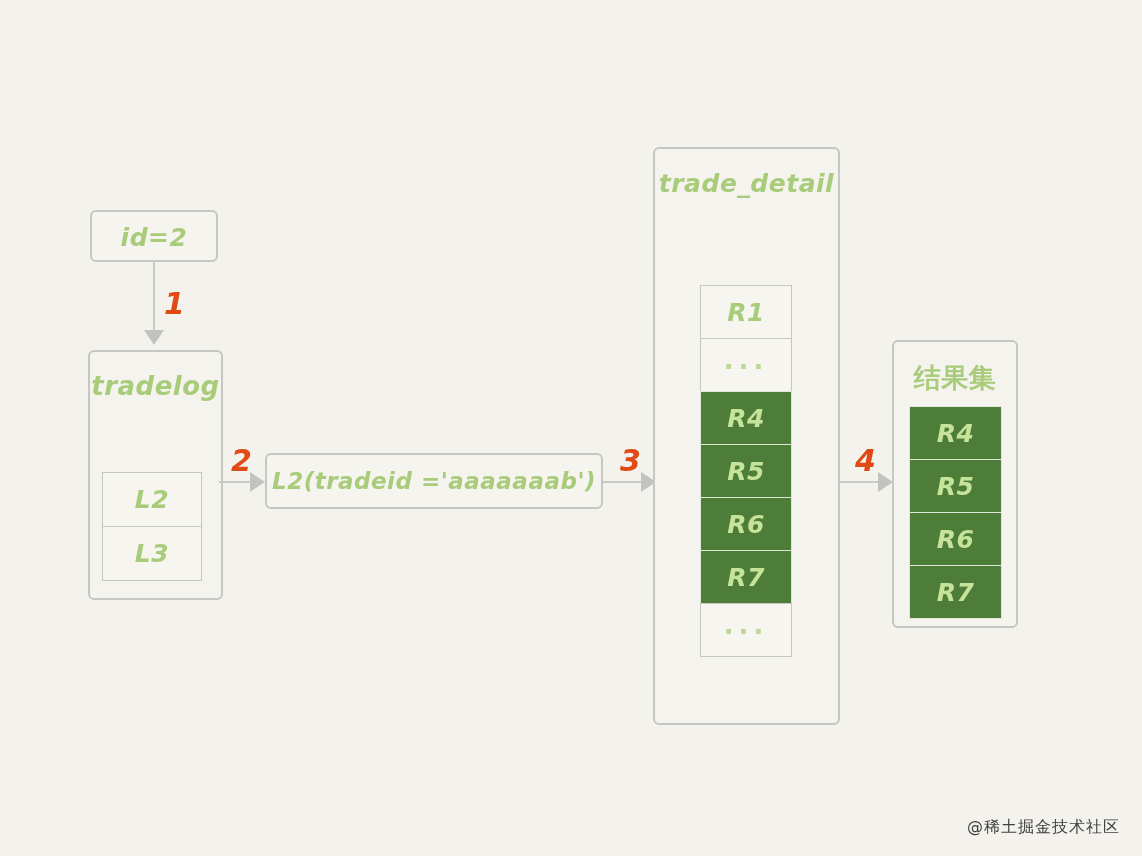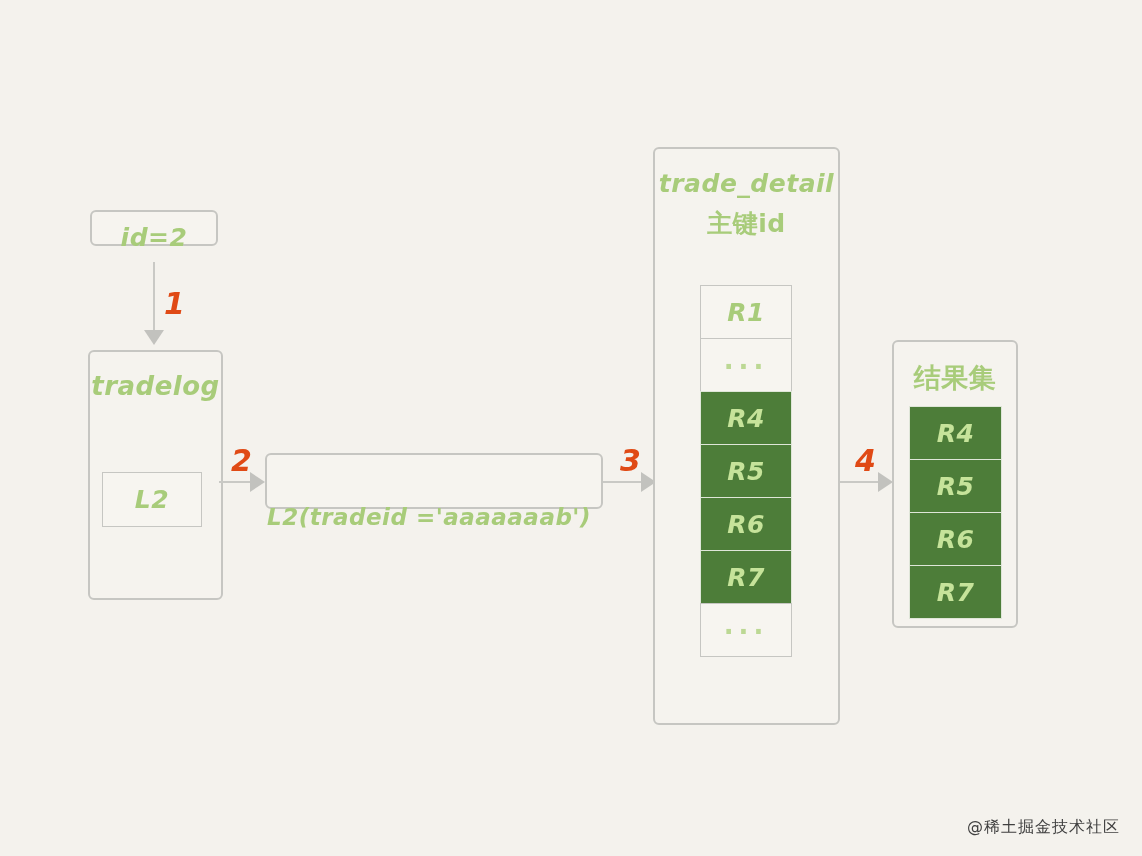--- a/index.html
+++ b/index.html
@@ -118,51 +118,53 @@
     font-size: 16px;
     letter-spacing: 1px;
     font-family: "DejaVu Sans", sans-serif;
   }
 </style>
 </head>
 <body>
 
 <div id="canvas">
 
-  <div class="box" style="left:90px; top:210px; width:128px; height:36px;padding-left:41px;">
+  <div class="box" style="left:90px; top:210px; width:128px; height:52px;padding-left:41px;">
     <div class="hand" style="position:absolute; left:0; top:11px; width:100%; text-align:center; font-size:25px;">id=2</div>
   </div>
 
   <div class="line-v" style="left:153px; top:262px; height:70px;"></div>
   <div class="arrow-d" style="left:144px; top:330px;"></div>
   <div class="step" style="left:164px; top:289px;">1</div>
 
   <div class="box outer" style="left:88px; top:350px; width:135px; height:250px;">
     <div class="hand title-line" style="left:0; top:19px; font-size:26px;">tradelog</div>
 
     <div class="cell" style="left:12px; top:120px; width:100px; height:55px;">
       <span class="hand">L2</span>
     </div>
+    <div class="cell" style="left:12px; top:174px; width:100px; height:55px;">
+      <span class="hand">L3</span>
+    </div>
   </div>
 
   <div class="line-h" style="left:219px; top:481px; width:38px;"></div>
   <div class="arrow-r" style="left:250px; top:472px;"></div>
   <div class="step" style="left:231px; top:446px;">2</div>
 
   <div class="box" style="left:265px; top:453px; width:338px; height:56px;">
-    <div class="hand" style="position:absolute; left:0; top:13px; width:100%; font-size:23px;margin-top:36px;">L2(tradeid ='aaaaaaab')</div>
+    <div class="hand" style="position:absolute; left:0; top:13px; width:100%; text-align:center; font-size:23px;">L2(tradeid ='aaaaaaab')</div>
   </div>
 
   <div class="line-h" style="left:603px; top:481px; width:45px;"></div>
   <div class="arrow-r" style="left:641px; top:472px;"></div>
   <div class="step" style="left:620px; top:446px;">3</div>
 
   <div class="box outer" style="left:653px; top:147px; width:187px; height:578px;">
     <div class="hand title-line" style="left:0; top:20px; font-size:25px;">trade_detail</div>
-    <div class="hand title-line" style="left:0; top:58px; font-size:25px; font-style:normal;">主键id</div>
 
     <div class="cell" style="left:45px; top:136px; width:92px; height:54px;">
       <span class="hand">R1</span>
     </div>
 
     <div class="cell" style="left:45px; top:189px; width:92px; height:54px;">
       <span class="dots">...</span>
     </div>
 
     <div class="cell hl" style="left:45px; top:242px; width:92px; height:54px;">

